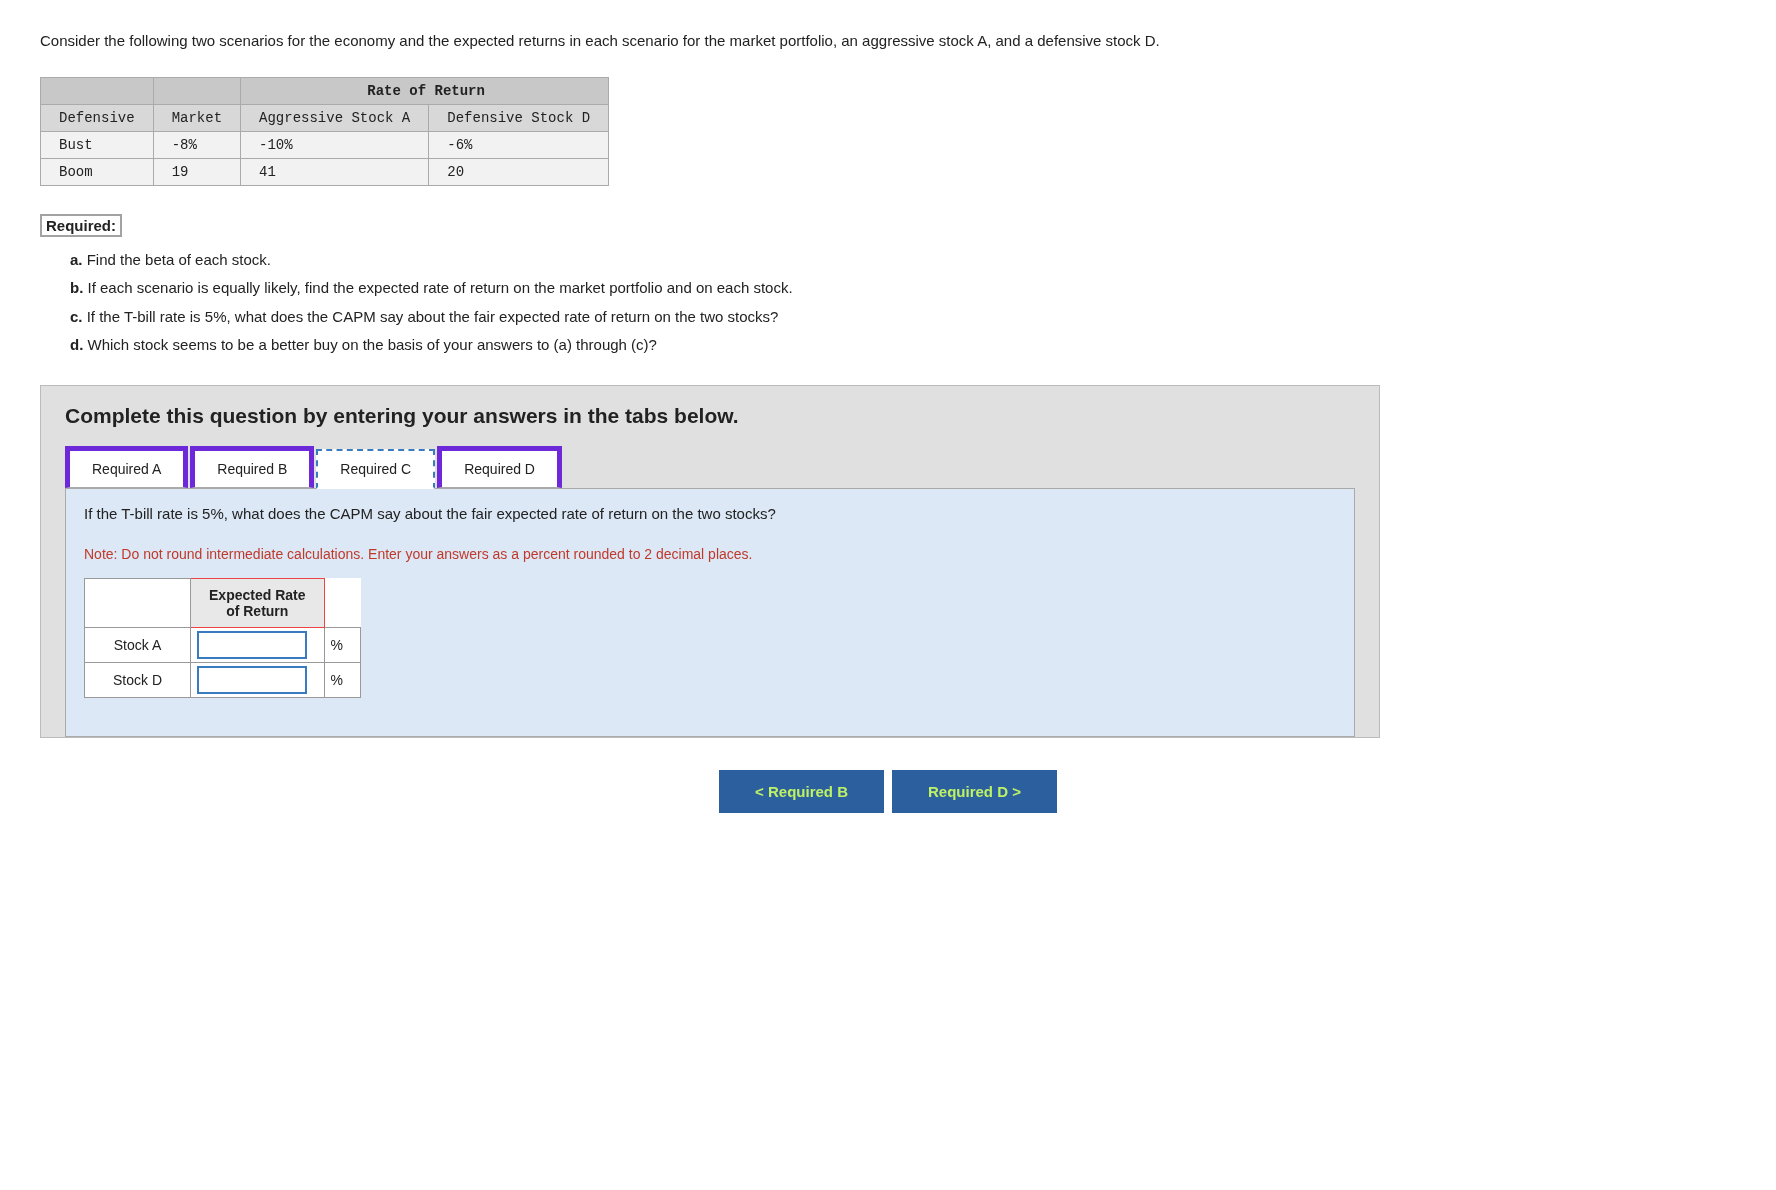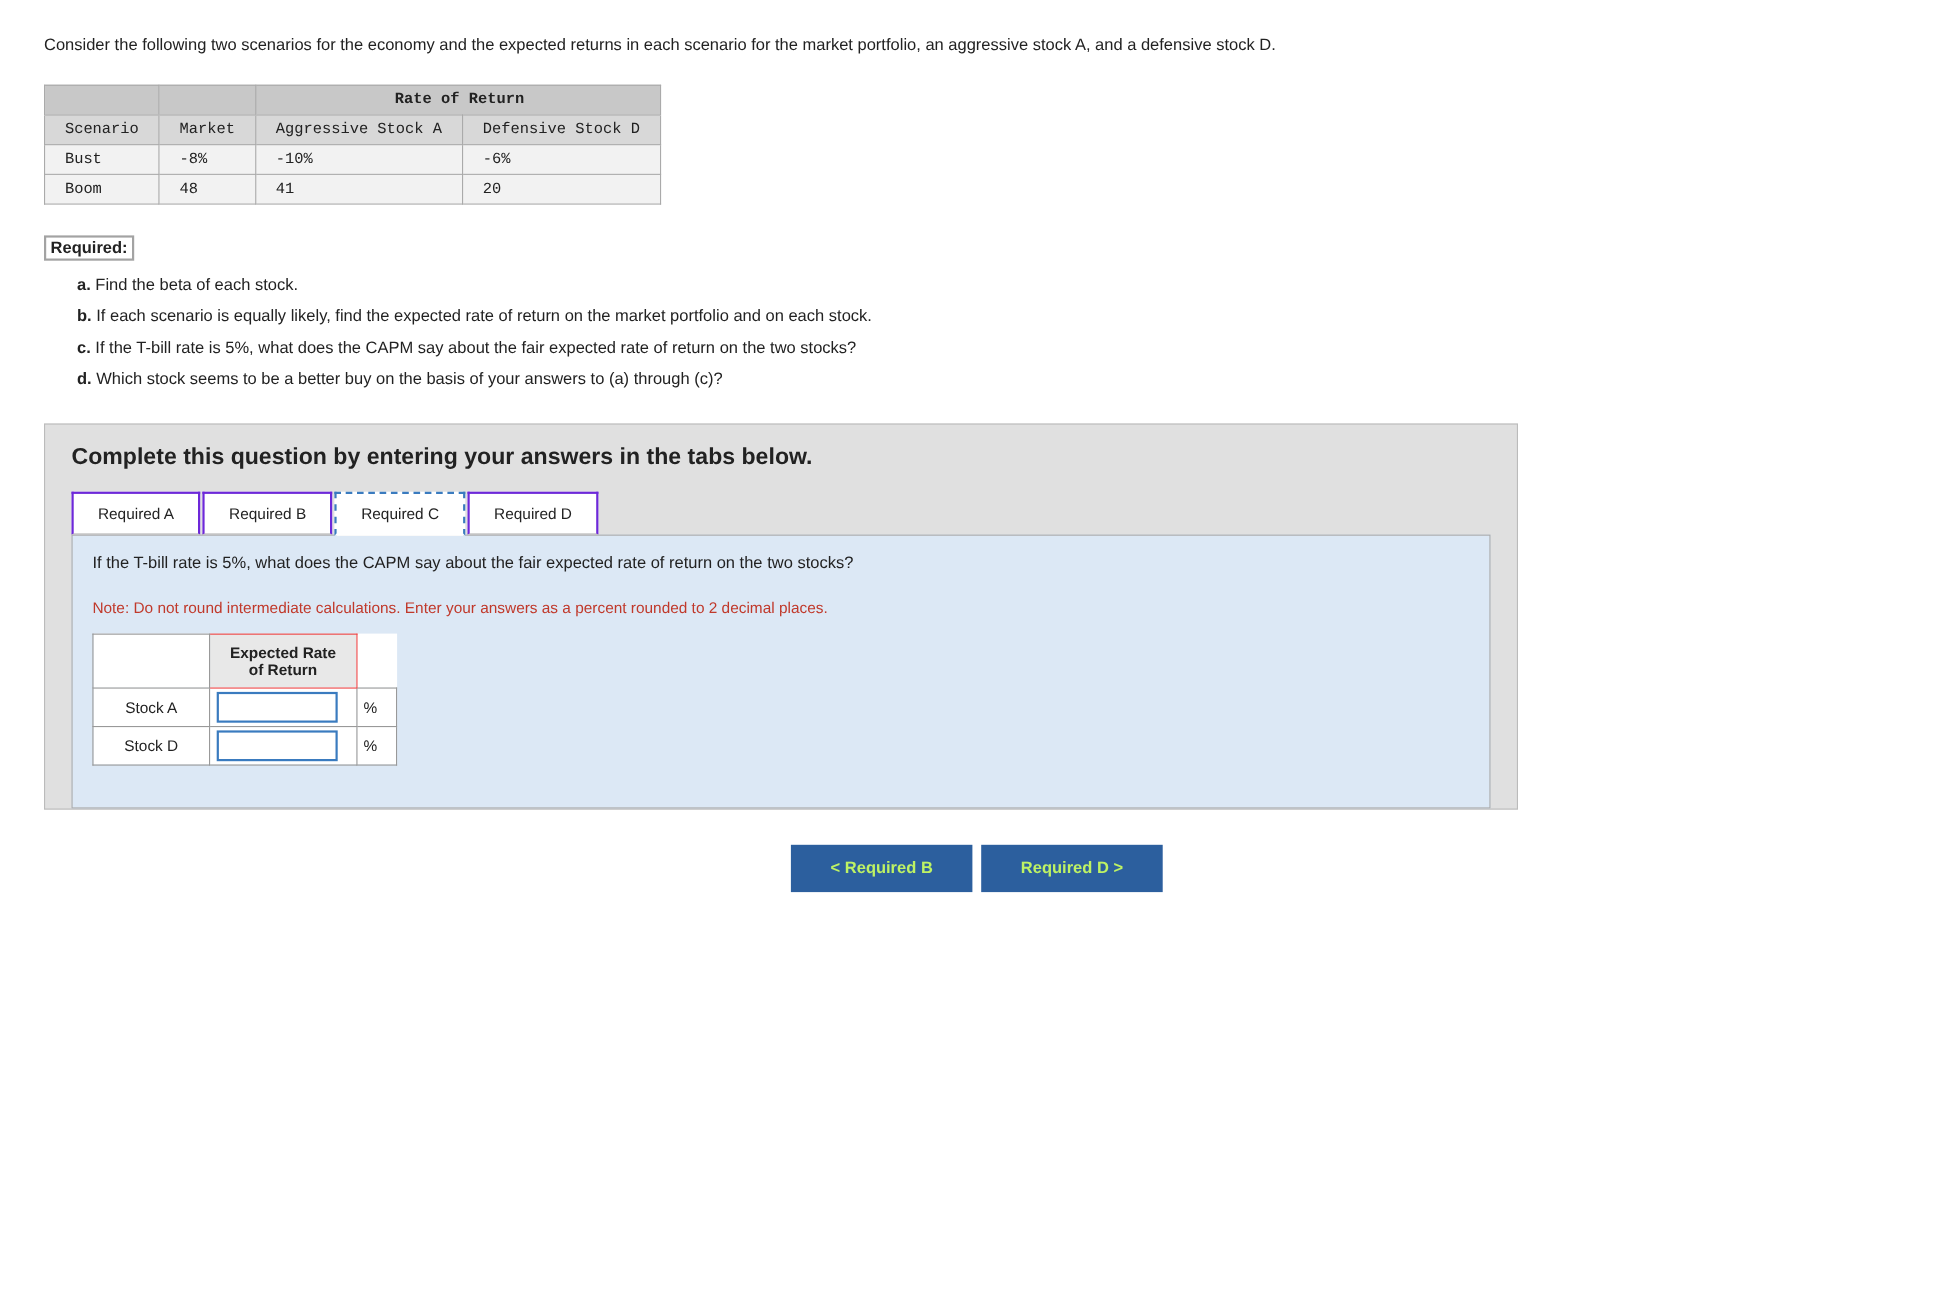--- a/index.html
+++ b/index.html
@@ -92,21 +92,21 @@
     .tabs-row {
       display: flex;
       flex-direction: row;
       align-items: flex-end;
       gap: 0;
       margin-bottom: 0;
     }
     .tab {
       padding: 10px 22px;
       background: #fff;
-      border: 2px solid #6d28d9;
+      border: 5px solid #6d28d9;
       border-bottom: 1px solid #aaa;
       cursor: pointer;
       font-size: 14px;
       color: #222;
       margin-right: 2px;
     }
     .tab.active {
       border: 2px dashed #3a7bbf;
       border-bottom: 2px solid #fff;
       background: #fff;
@@ -205,36 +205,36 @@
 <p class="intro-text">Consider the following two scenarios for the economy and the expected returns in each scenario for the market portfolio, an aggressive stock A, and a defensive stock D.</p>
 
 <table class="data-table">
   <thead>
     <tr class="header-row-top">
       <th></th>
       <th></th>
       <th colspan="2" class="span-header">Rate of Return</th>
     </tr>
     <tr class="header-row-sub">
-      <th>Scenario</th>
+      <th>Defensive</th>
       <th>Market</th>
       <th>Aggressive Stock A</th>
       <th>Defensive Stock D</th>
     </tr>
   </thead>
   <tbody>
     <tr>
       <td>Bust</td>
       <td>-8%</td>
       <td>-10%</td>
       <td>-6%</td>
     </tr>
     <tr>
       <td>Boom</td>
-      <td>48</td>
+      <td>19</td>
       <td>41</td>
       <td>20</td>
     </tr>
   </tbody>
 </table>
 
 <div>
   <span class="required-label">Required:</span>
   <ul class="required-list">
     <li>

